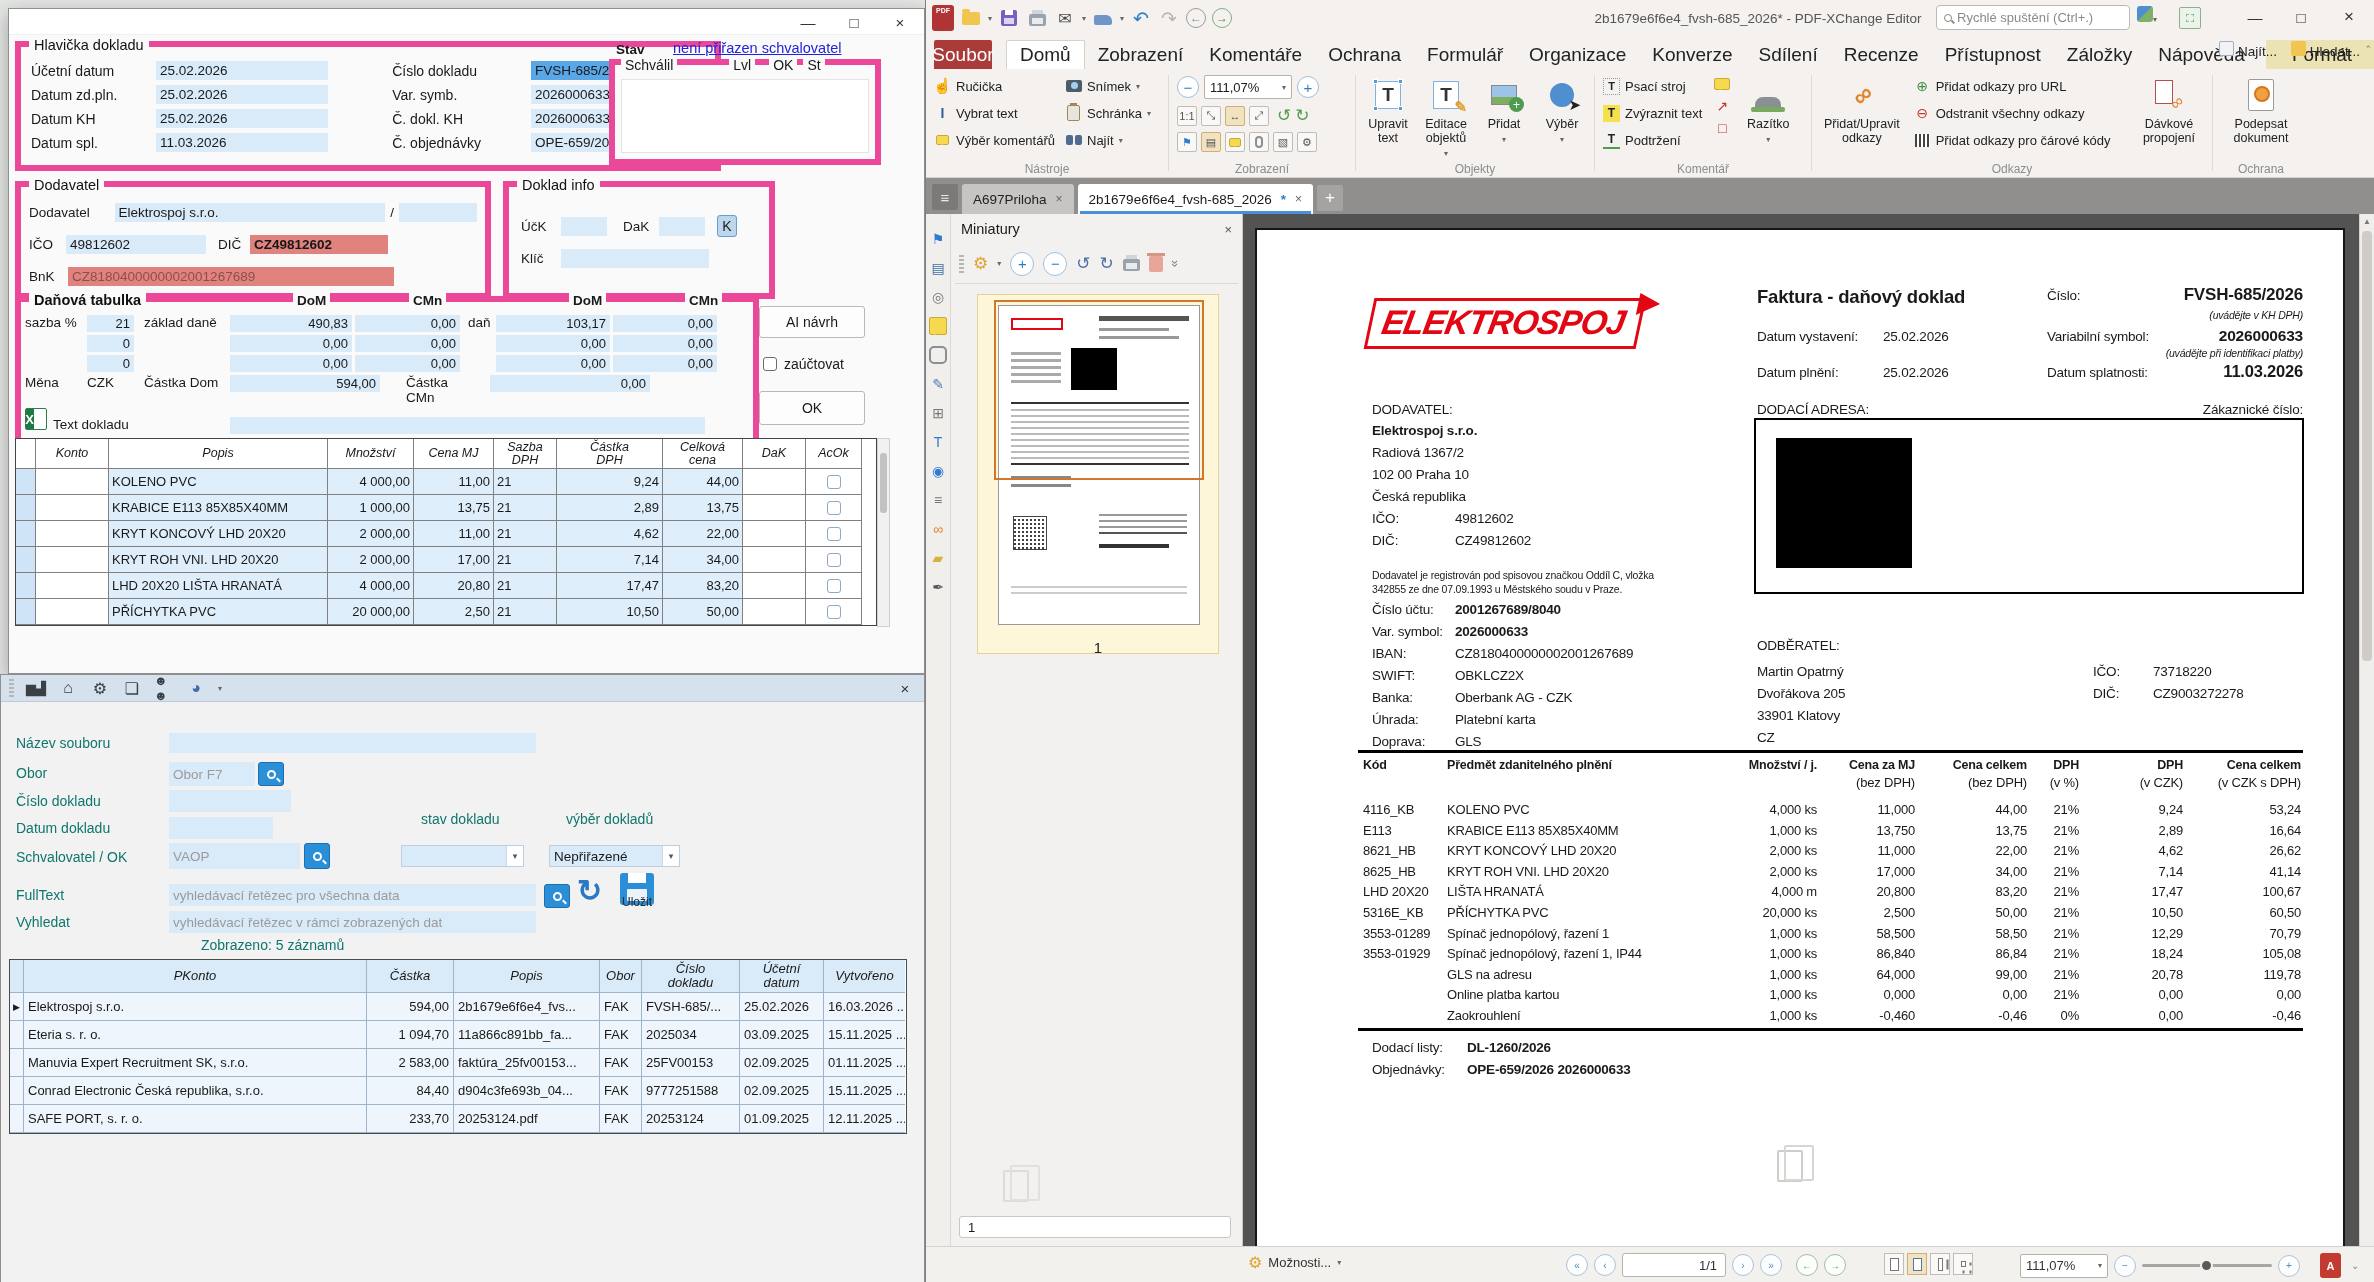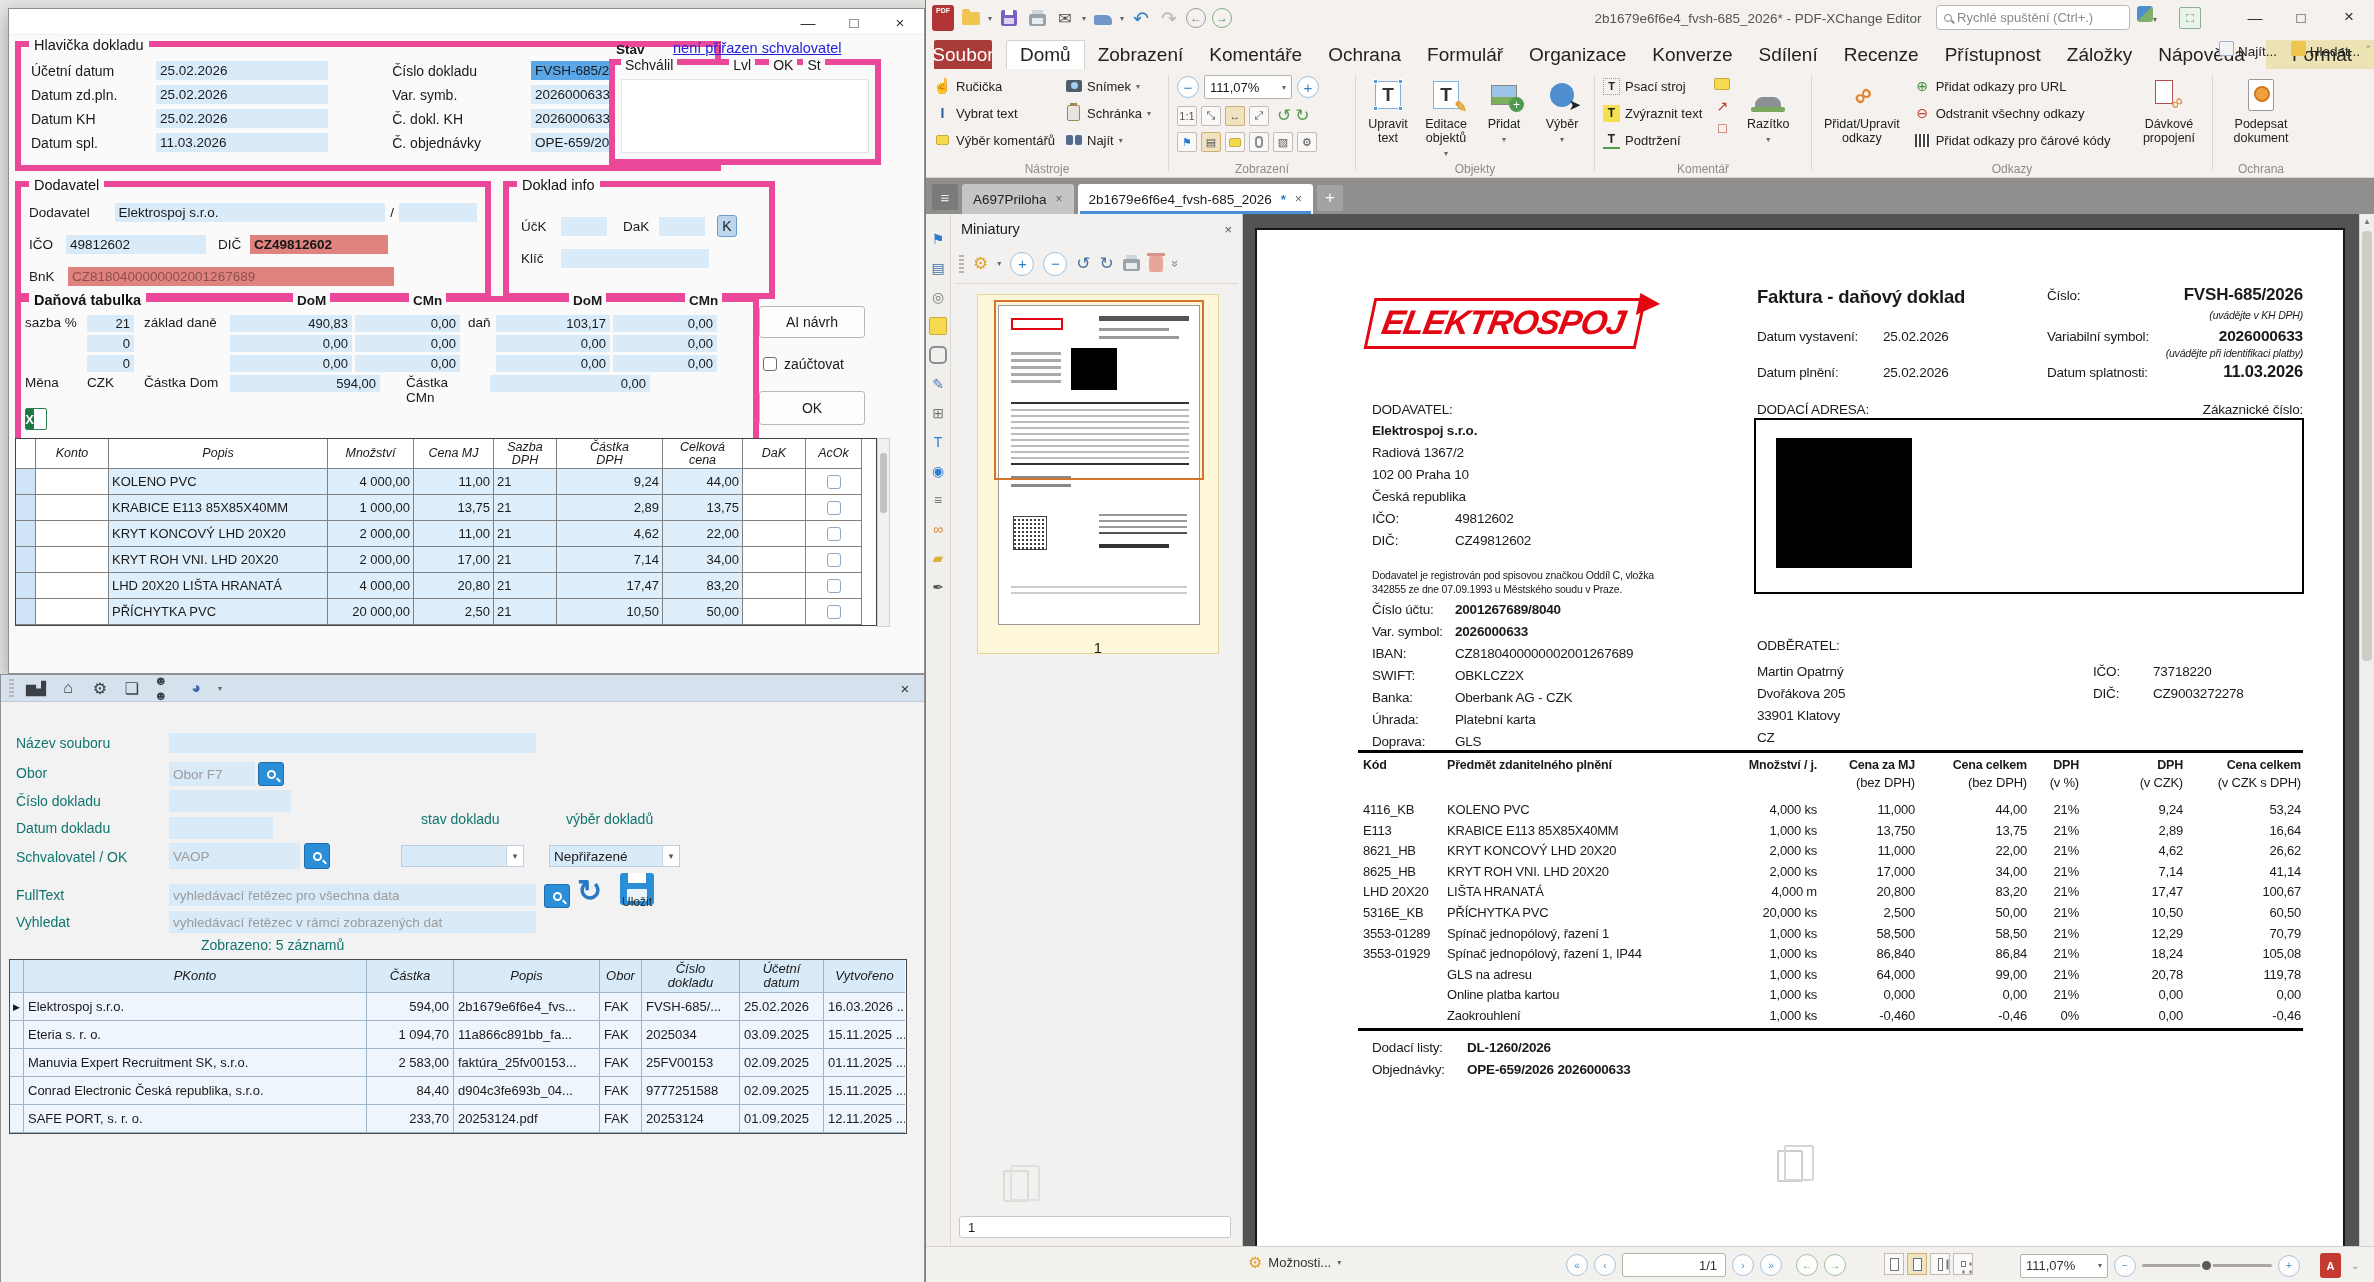--- a/index.html
+++ b/index.html
@@ -358,20 +358,24 @@
         <span class="fld num tf" style="width:114px">0,00</span>
       <span class="fld num tf" style="width:104px;margin-left:3px">0,00</span>
     </div>
     <div class="trow" style="left:4px;top:73px;right:6px">
       <span style="width:62px">Měna</span>
       <span style="width:47px">CZK</span>
       <span style="width:96px;padding-left:10px">Částka Dom</span>
       <span class="fld num tf" style="width:150px">594,00</span>
       <span style="width:90px;padding-left:26px">Částka CMn</span>
       <span class="fld num tf" style="width:160px;margin-left:20px">0,00</span>
+    </div>
+    <div class="trow" style="left:4px;top:115px;right:6px">
+      <span style="width:109px;padding-left:28px">Text dokladu</span>
+      <span class="fld tf" style="width:475px;margin-left:96px"></span>
     </div>
     <div id="xls">
         <span>X</span>
       </div>
   </div>
 
   <div class="btn sidebtn" style="top:297px">AI návrh</div>
   <div id="chkrow">
     <span class="cbox"></span>
     <span>zaúčtovat</span>

